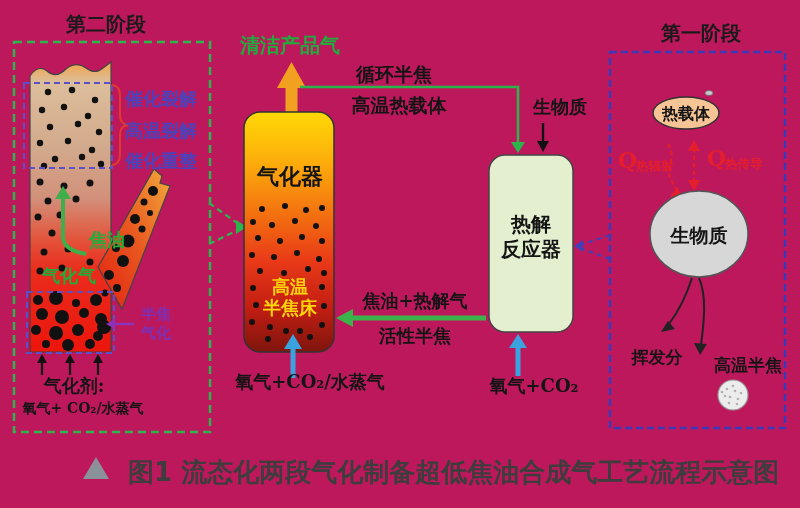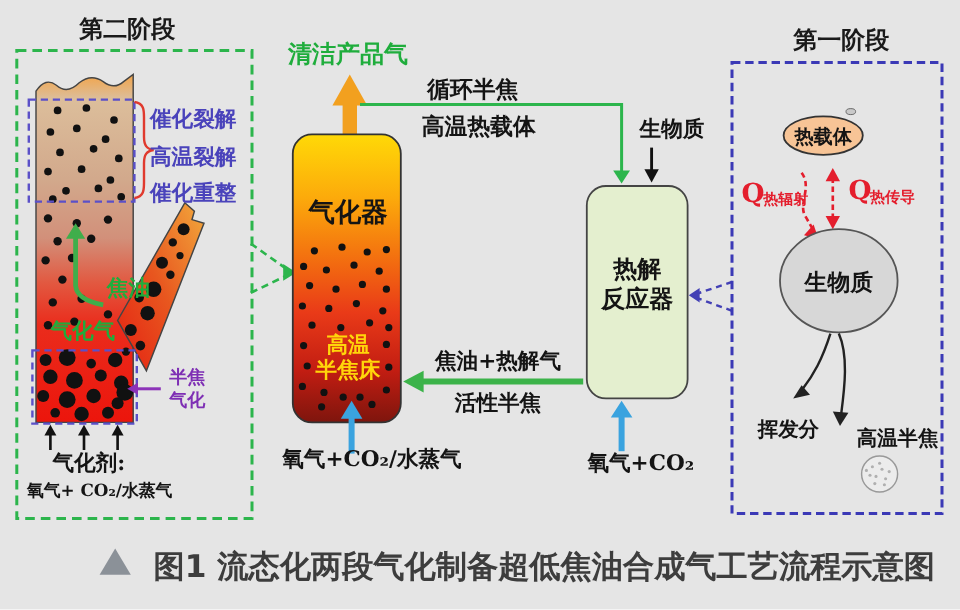--- a/index.html
+++ b/index.html
@@ -1,16 +1,16 @@
 <!DOCTYPE html>
 <html><head>
 <meta charset="utf-8">
 <style>
   html,body{margin:0;padding:0;background:#fff;}
-  .canvas{position:relative;width:800px;height:508px;background:#e5e5e5;overflow:hidden;}
+  .canvas{position:relative;width:800px;height:508px;background:#be185d;overflow:hidden;}
   svg{display:block;}
   text{font-family:"DejaVu Serif","Liberation Serif",serif;fill:#1a1a1a;}
   .b{font-weight:bold;}
   .ttl{font-size:20px;font-weight:600;}
   .green{fill:#1fad3c;}
   .purple{fill:#4a43bb;}
   .charpurple{fill:#7e2fb4;}
   .red{fill:#e41e2d;}
   .bedyellow{fill:#ffd60a;}
   .blk{fill:#141414;}

